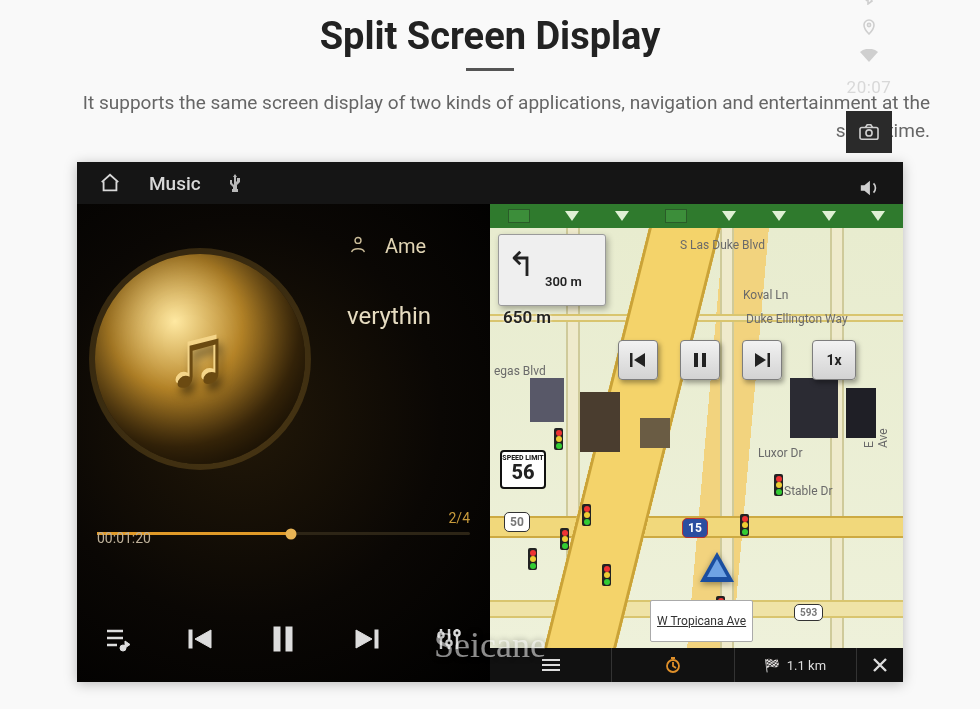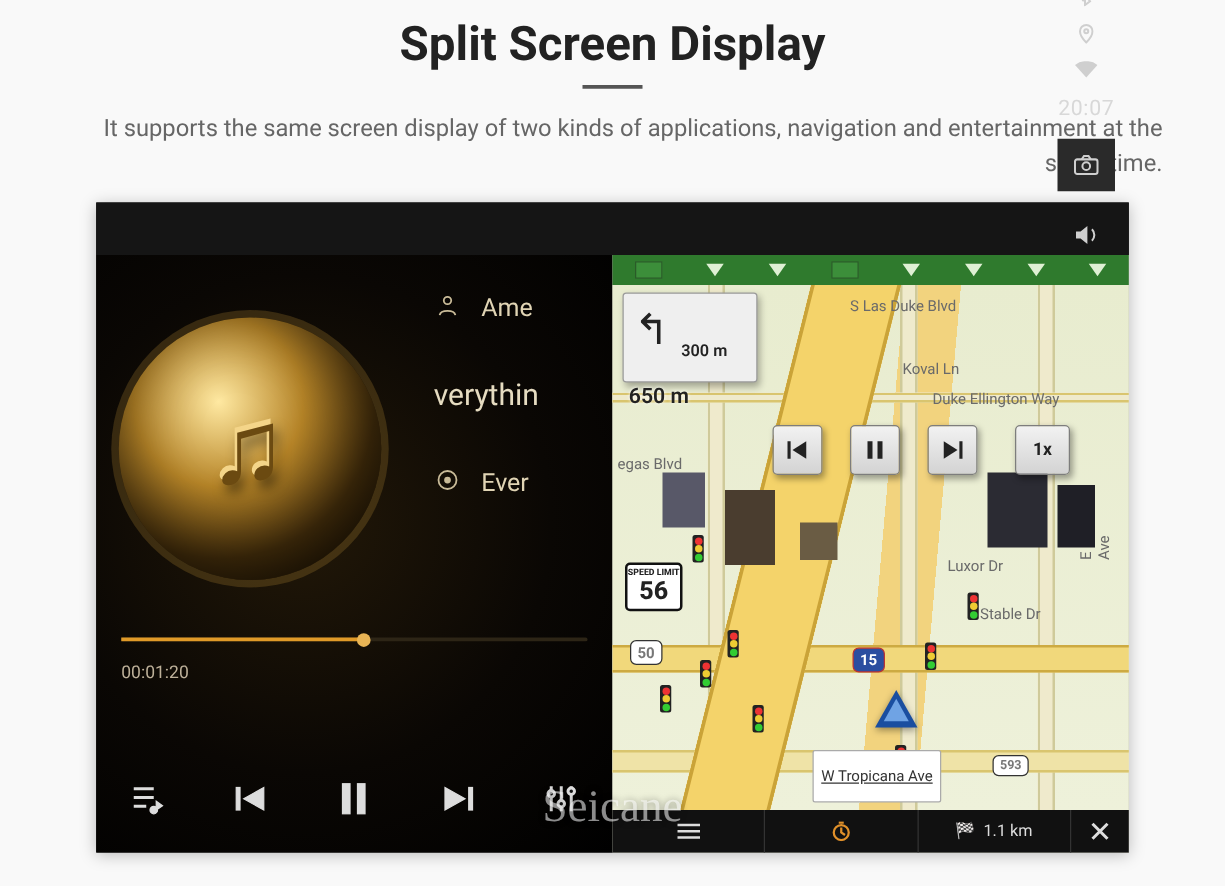--- a/index.html
+++ b/index.html
@@ -210,20 +210,34 @@
 </head>
 <body>
 
 <div class="hero-title">Split Screen Display</div>
 <div class="hero-rule"></div>
 <div class="hero-sub">It supports the same screen display of two kinds of applications, navigation and entertainment at the same time.</div>
 
 <div class="device">
 
   <div class="statusbar">
+    <div class="sb-left">
+      <span class="icon">
+        <svg width="22" height="22" viewBox="0 0 24 24" fill="none" stroke="#d8d8d8" stroke-width="2">
+            <path d="M3 11 12 3l9 8"></path>
+            <path d="M5 10v10h14V10"></path>
+          </svg>
+      </span>
+      <span class="label">Music</span>
+      <span class="icon" style="display:flex;align-items:center;gap:6px;font-size:13px;color:#b8b8b8;">
+        <svg width="12" height="18" viewBox="0 0 12 18" fill="#b8b8b8">
+            <path d="M6 0 4 3h1v8l-2-2V6H1v4l3 3v2H3v3h6v-3H8v-4l3-3V4H8v3l-1 1V3h1z"></path>
+          </svg>
+      </span>
+    </div>
     <div class="sb-mid"></div>
     <div class="sb-right">
       <span class="icon">
         <svg width="12" height="16" viewBox="0 0 12 16" fill="none" stroke="#cfcfcf" stroke-width="1.6">
             <path d="M3 4l6 8-4 3V1l4 3-6 8"></path>
           </svg>
       </span>
       <span class="icon">
         <svg width="12" height="16" viewBox="0 0 12 16" fill="none" stroke="#cfcfcf" stroke-width="1.6">
             <path d="M6 1a5 5 0 0 1 5 5c0 4-5 9-5 9S1 10 1 6a5 5 0 0 1 5-5z"></path>
@@ -282,32 +296,27 @@
             <svg width="18" height="18" viewBox="0 0 20 20" fill="none" stroke="#c9bb98" stroke-width="1.6">
                 <circle cx="10" cy="6" r="3.3"></circle>
                 <path d="M3 19c1-5 13-5 14 0"></path>
               </svg>
           </span>
           <span class="mlabel">Ame</span>
         </div>
         <div class="meta-row">
           <span class="mlabel" style="font-size:24px;color:#e6dcc1;">verythin</span>
         </div>
-        <div class="meta-row">
-          <span class="micon">
-            <svg width="18" height="18" viewBox="0 0 20 20" fill="none" stroke="#c9bb98" stroke-width="1.6">
-                <circle cx="10" cy="10" r="8"></circle>
-                <circle cx="10" cy="10" r="2.2" fill="#c9bb98"></circle>
-              </svg>
-          </span>
-          <span class="mlabel">Ever</span>
-        </div>
       </div>
 
       <div class="progress-wrap">
+        <div class="counter-row">
+          <span></span>
+          <span>2/4</span>
+        </div>
         <div class="progress">
           <div class="fill"></div>
             <div class="knob"></div>
         </div>
       </div>
       <div class="elapsed">00:01:20</div>
 
       <div class="transport">
         <div class="tbtn">
           <svg width="30" height="26" viewBox="0 0 30 26">
@@ -363,21 +372,21 @@
         <div class="road-v" style="left:76px;"></div>
         <div class="road-v" style="left:230px;"></div>
         <div class="road-v" style="left:340px;"></div>
         <div class="road-h" style="top:288px;height:22px;background:#f1d87b;box-shadow:inset 0 0 0 2px #cdaa42;"></div>
         <div class="road-h" style="top:372px;height:18px;background:#efe3a7;"></div>
         <div class="road-h" style="top:86px;height:8px;background:#efeacc;"></div>
 
         <div style="position:absolute;left:100px;top:-40px;width:70px;height:560px;background:#f4d36a;transform:rotate(14deg);box-shadow:inset 0 0 0 3px #caa338;z-index:2;"></div>
 
         <div class="plain-label" style="left:190px;top:10px;">S Las Duke Blvd</div>
-        <div class="plain-label" style="left:232px;top:60px;">Koval Ln</div>
+        <div class="plain-label" style="left:232px;top:60px;padding-left:21px;">Koval Ln</div>
         <div class="plain-label" style="left:256px;top:84px;">Duke Ellington Way</div>
         <div class="plain-label" style="left:4px;top:136px;">egas Blvd</div>
         <div class="plain-label" style="left:268px;top:218px;">Luxor Dr</div>
         <div class="plain-label" style="left:294px;top:256px;">Stable Dr</div>
         <div class="plain-label" style="left:372px;top:220px;transform:rotate(-90deg);transform-origin:left top;">E Reno Ave</div>
 
         <div class="turn-box">
           <span class="tarrow">↰</span>
           <span class="tdist">300 m</span>
           <span class="tdist2">650 m</span>

